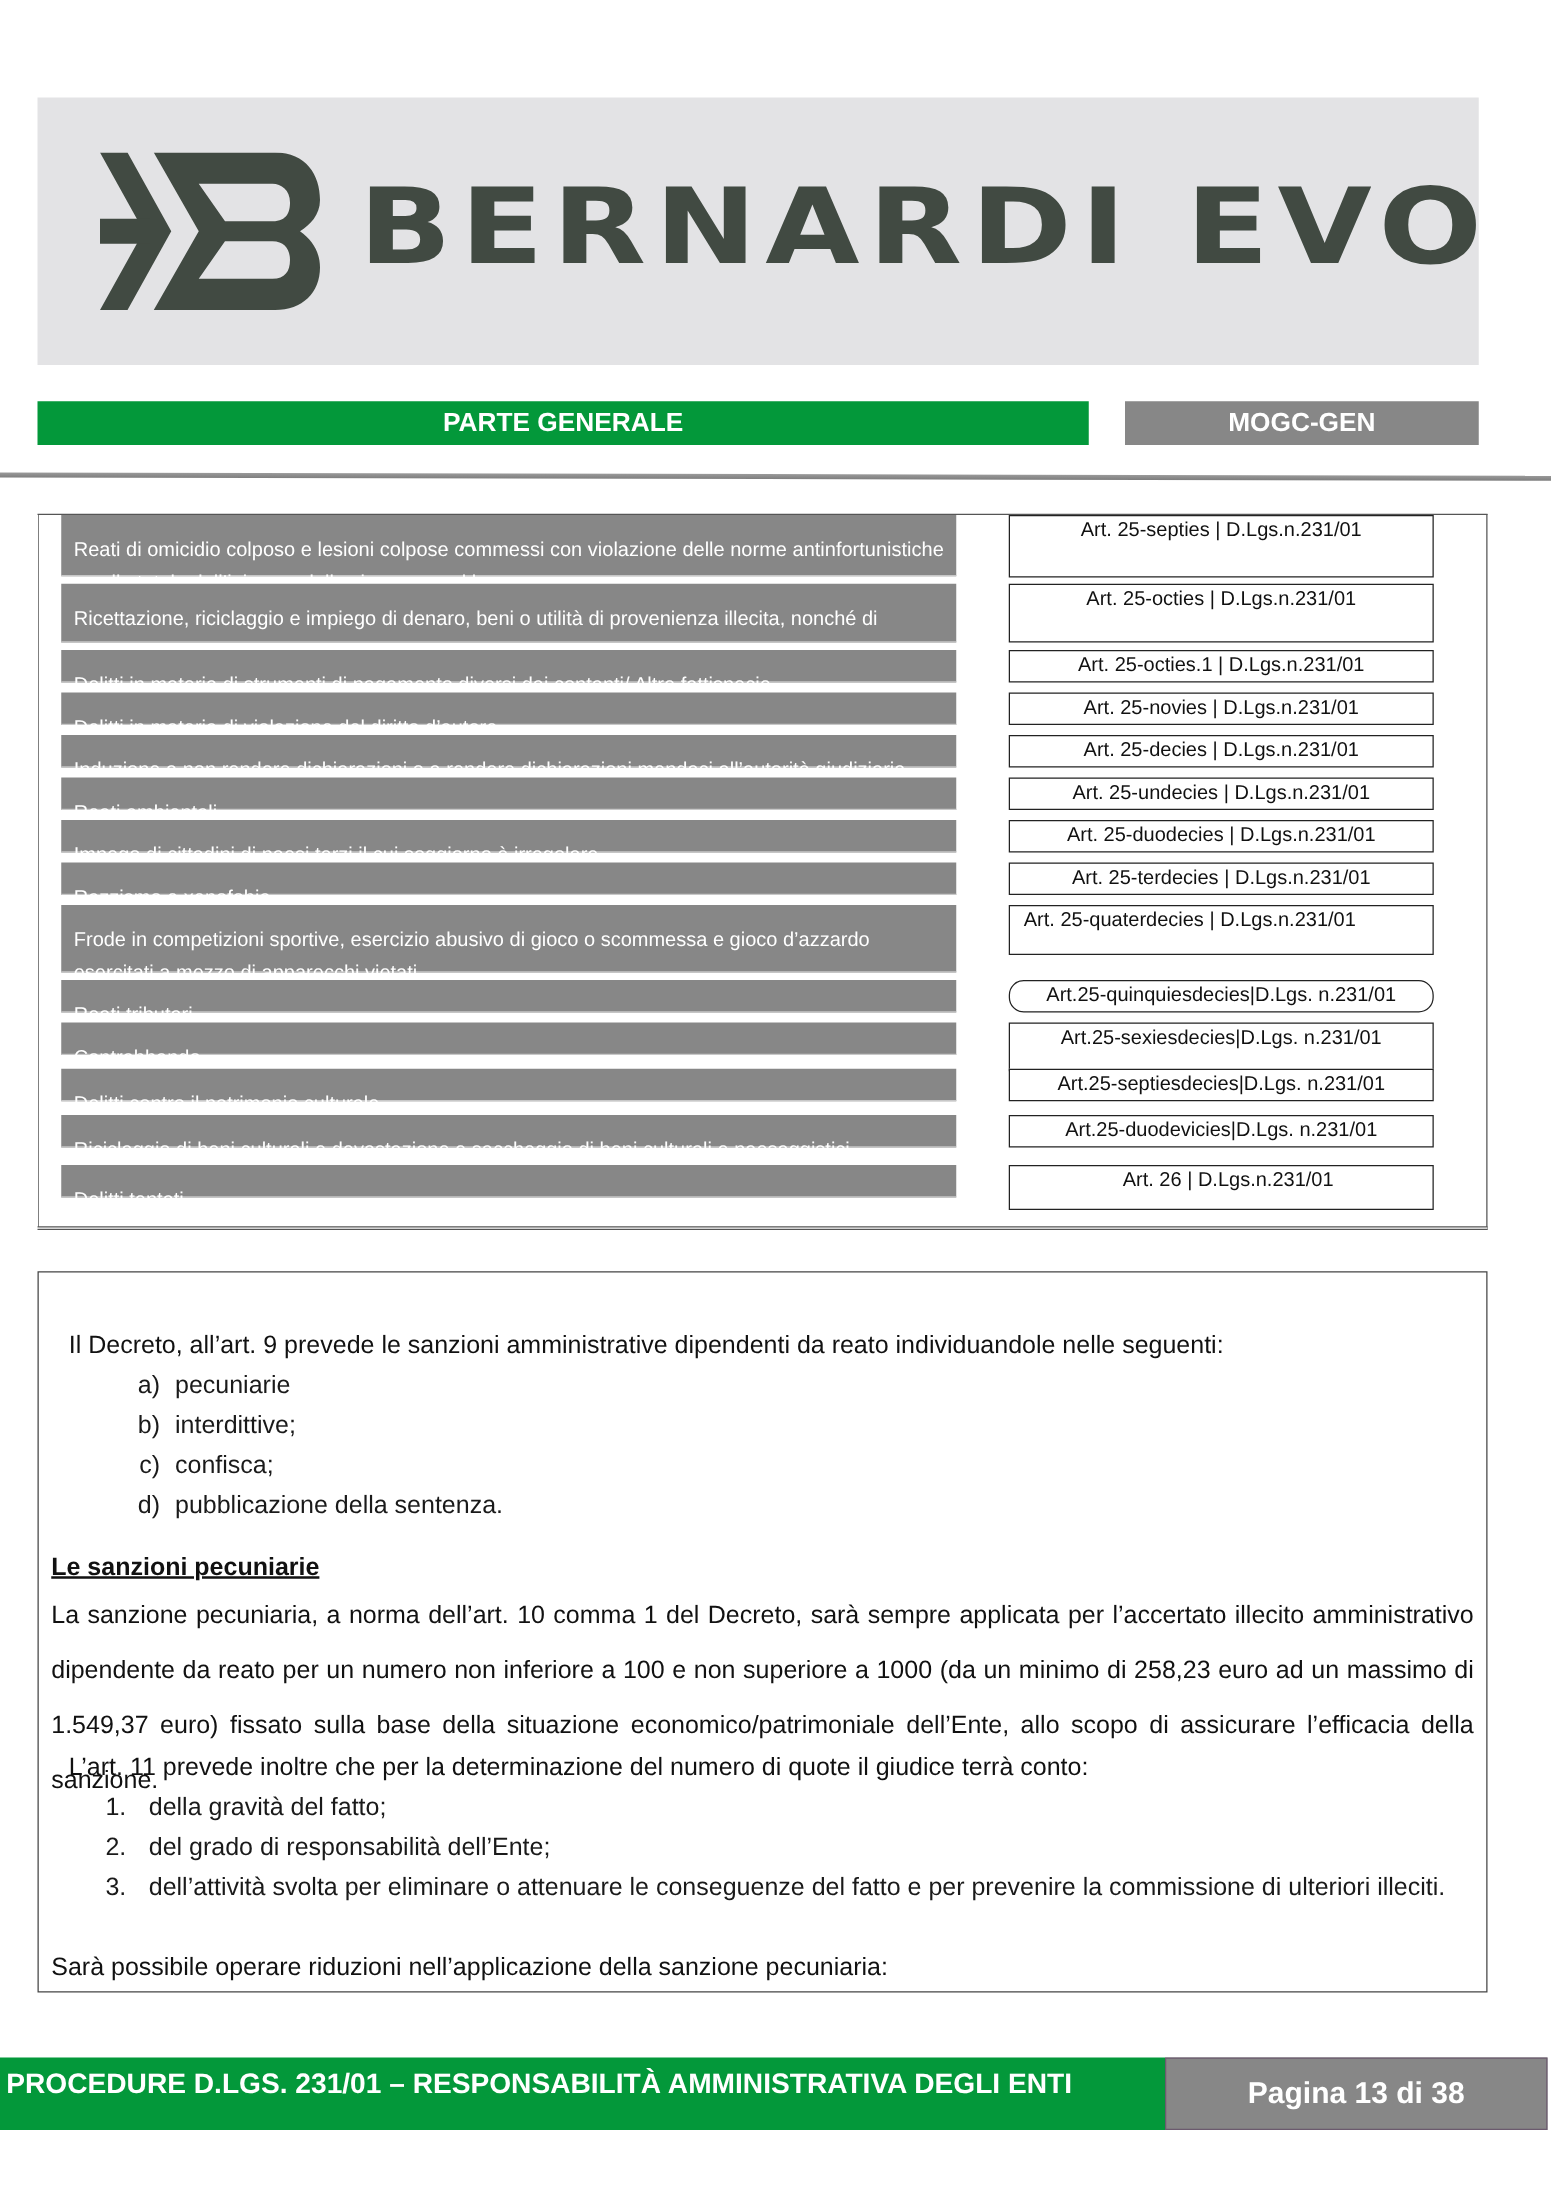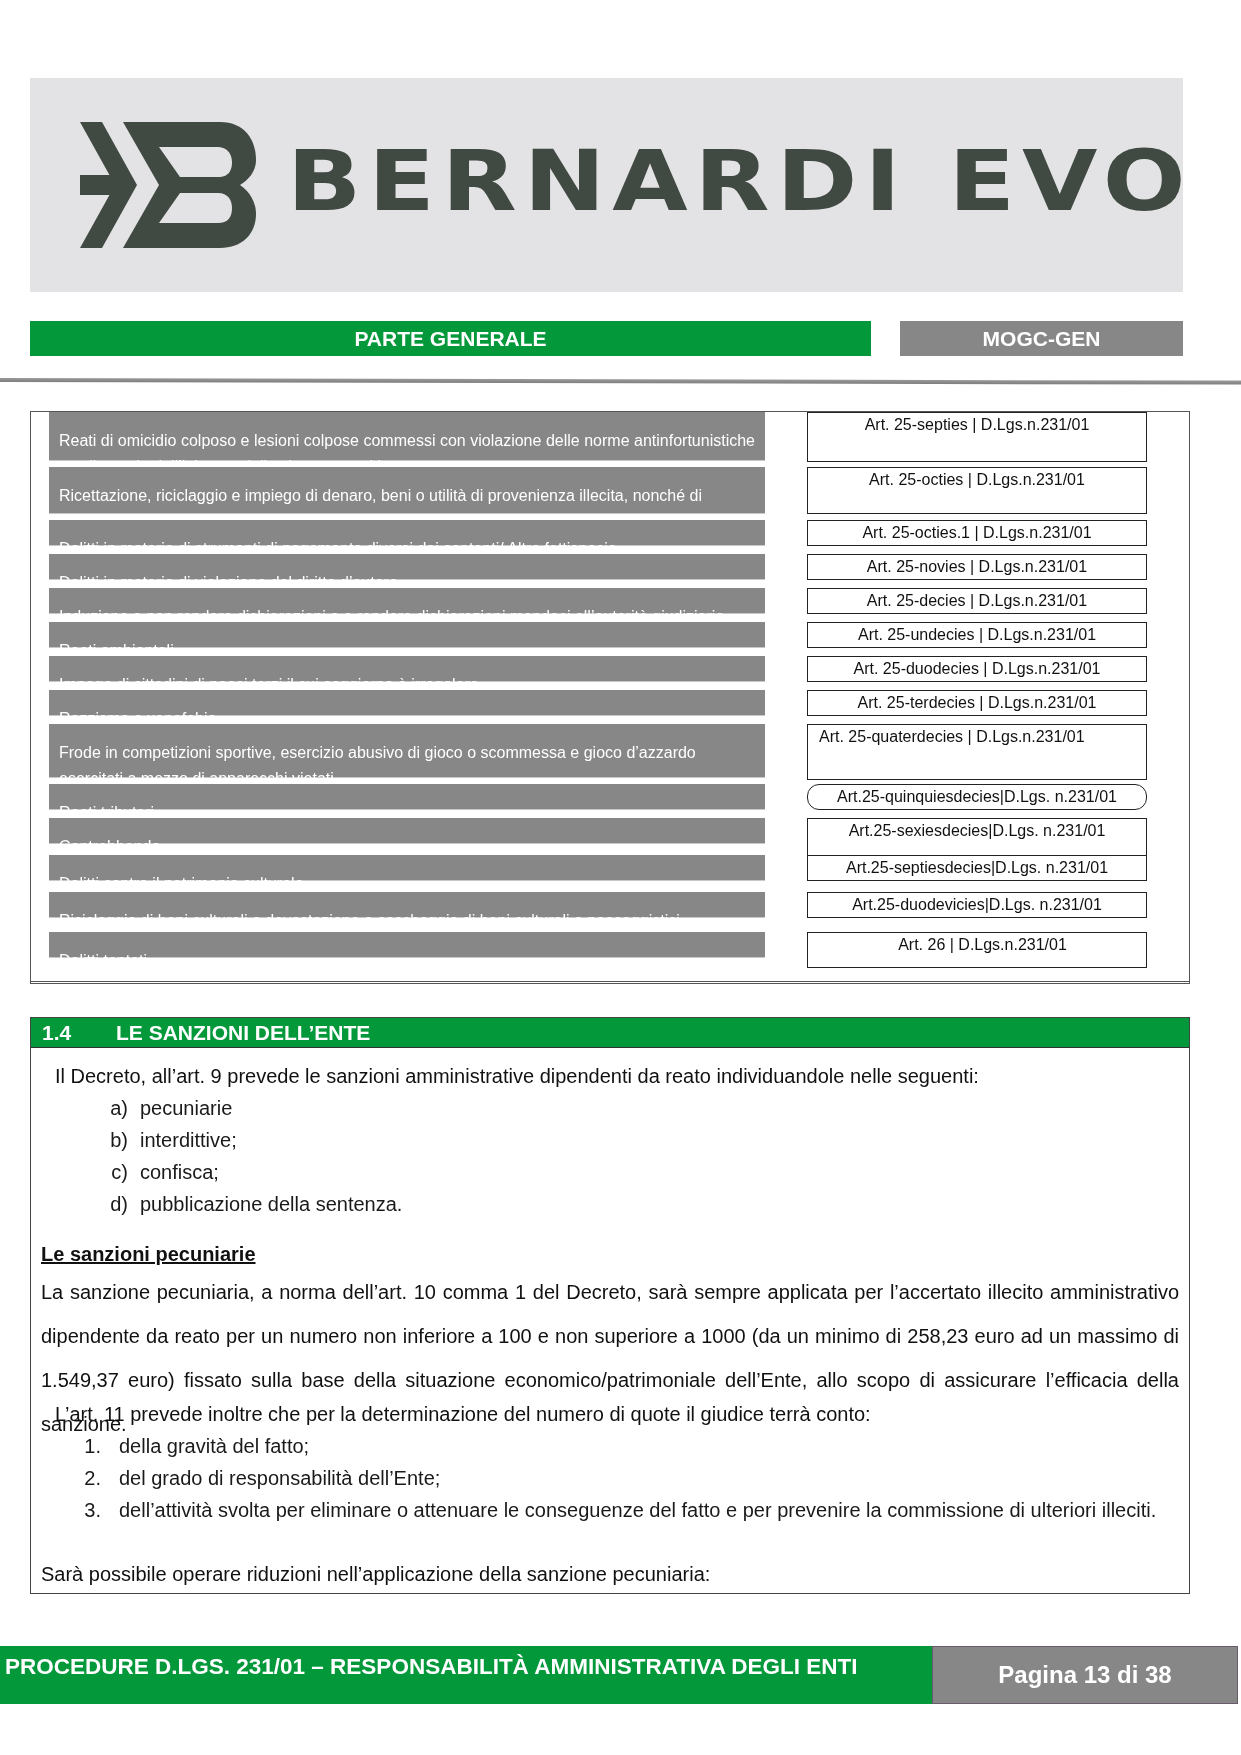--- a/index.html
+++ b/index.html
@@ -114,21 +114,21 @@
     <div class="crime-row" style="top: 244px;">
       <div class="crime-label" style="height: 26px;">Impego di cittadini di paesi terzi il cui soggiorno è irregolare</div>
       <div class="crime-ref" style="height: 26px;">Art. 25-duodecies | D.Lgs.n.231/01</div>
     </div>
     <div class="crime-row" style="top: 278px;">
       <div class="crime-label" style="height: 26px;">Razzismo e xenofobia</div>
       <div class="crime-ref" style="height: 26px;">Art. 25-terdecies | D.Lgs.n.231/01</div>
     </div>
     <div class="crime-row" style="top: 312px;">
       <div class="crime-label" style="height: 54px;">Frode in competizioni sportive, esercizio abusivo di gioco o scommessa e gioco d’azzardo esercitati a mezzo di apparecchi vietati</div>
-      <div class="crime-ref lefty" style="height: 56px;">Art. 25-quaterdecies | D.Lgs.n.231/01</div>
+      <div class="crime-ref lefty" style="height: 40px;">Art. 25-quaterdecies | D.Lgs.n.231/01</div>
     </div>
     <div class="crime-row" style="top: 372px;">
       <div class="crime-label" style="height: 26px;">Reati tributari</div>
       <div class="crime-ref" style="height: 26px; border-radius: 12px;">Art.25-quinquiesdecies|D.Lgs. n.231/01</div>
     </div>
     <div class="crime-row" style="top: 406px;">
       <div class="crime-label" style="height: 26px;">Contrabbando</div>
       <div class="crime-ref" style="height: 39px;">Art.25-sexiesdecies|D.Lgs. n.231/01</div>
     </div>
     <div class="crime-row" style="top: 443px;">
@@ -139,24 +139,20 @@
       <div class="crime-label" style="height: 26px;">Riciclaggio di beni culturali e devastazione e saccheggio di beni culturali e paesaggistici</div>
       <div class="crime-ref" style="height: 26px;">Art.25-duodevicies|D.Lgs. n.231/01</div>
     </div>
     <div class="crime-row" style="top: 520px;">
       <div class="crime-label" style="height: 26px;">Delitti tentati</div>
       <div class="crime-ref" style="height: 36px; padding-left: 11px;">Art. 26 | D.Lgs.n.231/01</div>
     </div>
   </div>
 
 <div class="section-box">
-  <div class="section-head">
-    <span class="section-num">1.4</span>
-    <span class="section-title">LE SANZIONI DELL’ENTE</span>
-  </div>
 
   <div class="body-text intro">Il Decreto, all’art. 9 prevede le sanzioni amministrative dipendenti da reato individuandole nelle seguenti:</div>
 
   <ul class="list-alpha">
     <li>
         <span class="mk">a)</span>
         <span>pecuniarie</span>
       </li>
     <li>
         <span class="mk">b)</span>

